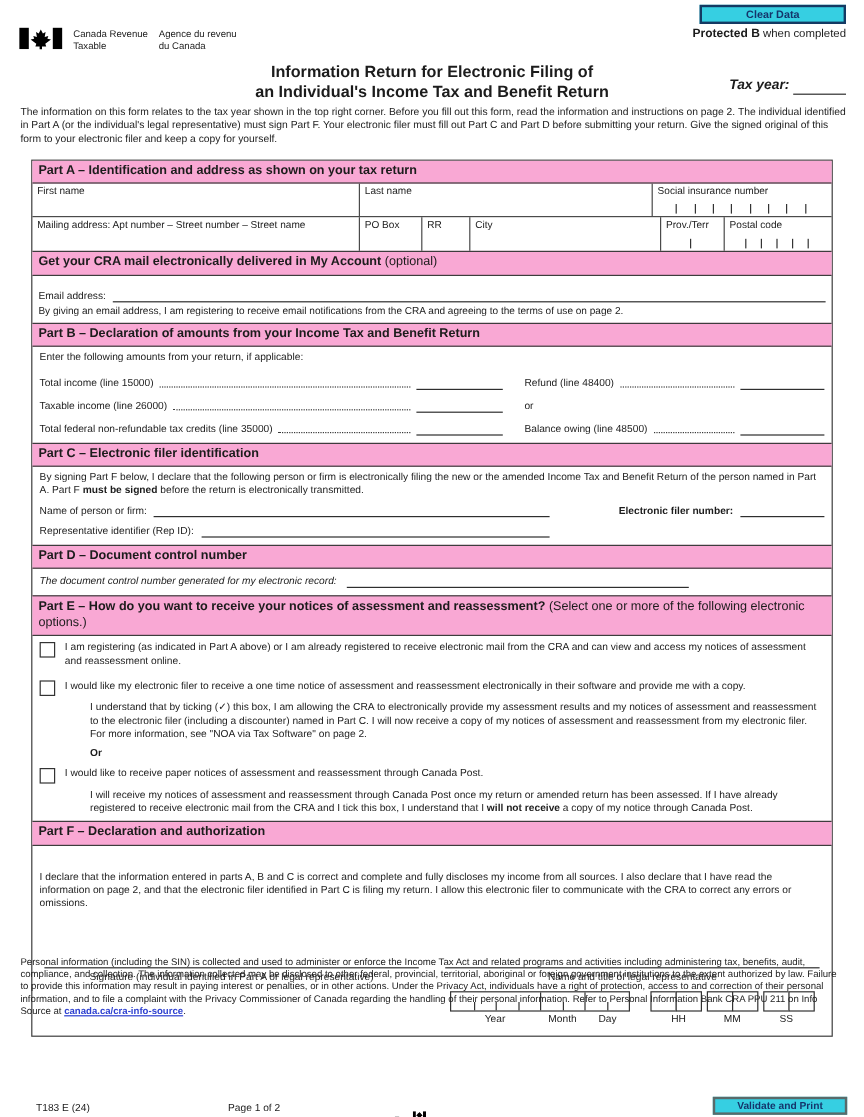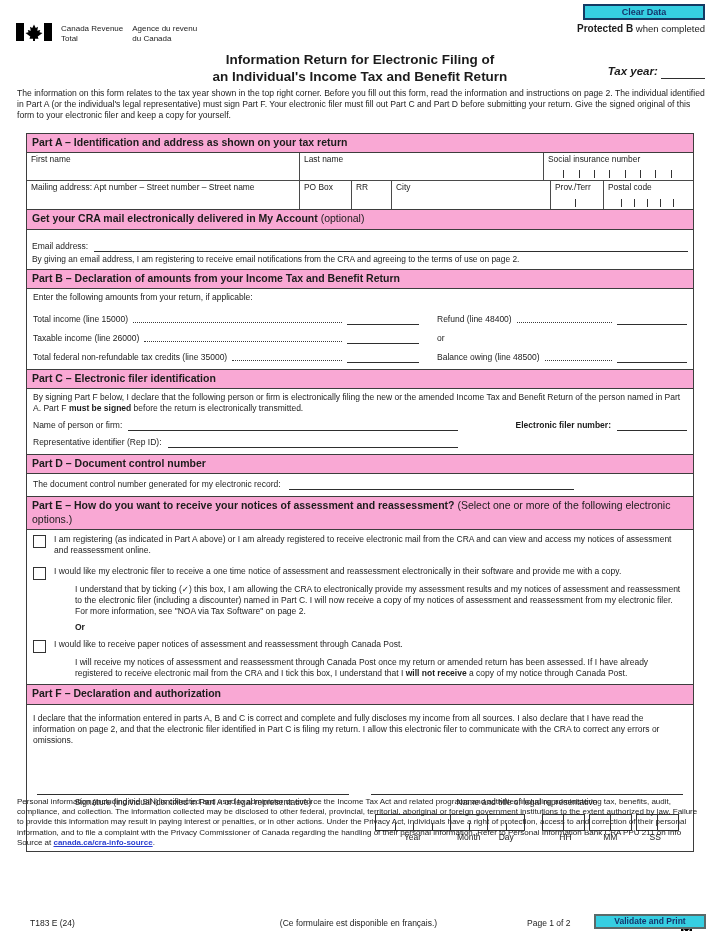--- a/index.html
+++ b/index.html
@@ -54,21 +54,21 @@
 
   .pc-body, .pd-body { padding:3px 6px 6px; }
   .fieldline { display:flex; align-items:flex-end; margin-top:6px; }
 
   .pe-opt { display:flex; padding:4px 6px 2px; }
   .cb { width:13px; height:13px; border:1.2px solid #333; flex:none; margin-top:1px; background:#fff; cursor:pointer; }
   .pe-opt .txt { margin-left:8px; }
   .pe-indent { padding:2px 6px 2px 48px; }
   .or-line { font-weight:bold; padding:3px 6px 2px 48px; }
 
-  .pf-body { padding:8px 6px 8px; }
+  .pf-body { padding:20px 6px 8px; }
   .sig-area { display:flex; margin-top:48px; gap:22px; padding:0 4px; }
   .sig-col { flex:1; text-align:center; }
   .sig-line { border-top:1.4px solid #2e2e2e; margin-bottom:2px; }
   .dt-wrap { display:flex; justify-content:center; gap:18px; margin-top:7px; }
   .ymd { display:flex; border:1px solid #333; height:17px; width:150px; }
   .ymd .sec { position:relative; border-left:1px solid #333; }
   .ymd .sec:first-child { border-left:none; }
   .ymd .sec i { position:absolute; bottom:0; width:1px; height:7px; background:#333; }
   .hms { display:flex; height:17px; }
   .hms b { width:22px; border:1px solid #333; margin-left:-1px; background:#fff; }
@@ -99,21 +99,21 @@
 <div class="logo-row">
   <span>
     <svg width="36" height="18" viewBox="0 0 72 36">
         <rect x="0" y="0" width="16" height="36" fill="#000"></rect>
         <rect x="56" y="0" width="16" height="36" fill="#000"></rect>
         <path fill="#000" d="M36 3l3.5 7 4.5-2.5-1.5 8 6-1.5-1.5 4.5 6 1.5-9.5 7 1.5 4.5h-7v6h-4v-6h-7l1.5-4.5-9.5-7 6-1.5-1.5-4.5 6 1.5-1.5-8 4.5 2.5z"></path>
       </svg>
   </span>
   <div class="agency-col">
     <div>Canada Revenue</div>
-      <div>Total</div>
+      <div>Taxable</div>
   </div>
   <div class="agency-col">
     <div>Agence du revenu</div>
       <div>du Canada</div>
   </div>
 </div>
 
 <div class="title-wrap">
   <div class="t">Information Return for Electronic Filing of</div>
   <div class="t">an Individual's Income Tax and Benefit Return</div>
@@ -228,21 +228,21 @@
       <span class="blank" style="width:70px; margin-left:6px;"></span>
     </div>
     <div class="fieldline">
       <span>Representative identifier (Rep ID):</span>
       <span class="blank" style="width:290px; margin-left:6px;"></span>
     </div>
   </div>
 
   <div class="band">Part D – Document control number</div>
   <div class="pd-body">
-    <div class="fieldline" style="margin-top:2px;">
+    <div class="fieldline" style="margin-top:2px;font-style:italic;">
       <span>The document control number generated for my electronic record:</span>
       <span class="blank" style="width:285px; margin-left:8px;"></span>
     </div>
   </div>
 
   <div class="band" style="line-height:1.3;">
     <span>Part E – How do you want to receive your notices of assessment and reassessment?</span><span class="norm"> (Select one or more of the following electronic options.)</span>
   </div>
   <div class="pe-opt">
     <span class="cb"></span>
@@ -312,21 +312,20 @@
     </div>
   </div>
 </div>
 
 <div class="privacy">
   <span>Personal information (including the SIN) is collected and used to administer or enforce the Income Tax Act and related programs and activities including administering tax, benefits, audit, compliance, and collection. The information collected may be disclosed to other federal, provincial, territorial, aboriginal or foreign government institutions to the extent authorized by law. Failure to provide this information may result in paying interest or penalties, or in other actions. Under the Privacy Act, individuals have a right of protection, access to and correction of their personal information, and to file a complaint with the Privacy Commissioner of Canada regarding the handling of their personal information. Refer to Personal Information Bank CRA PPU 211 on Info Source at </span><a>canada.ca/cra-info-source</a><span>.</span>
 </div>
 
 <div class="footer-row">
   <span class="f-code">T183 E (24)</span>
-  <span class="f-fr">(Ce formulaire est disponible en français.)</span>
   <span class="f-page">Page 1 of 2</span>
   <span class="wordmark">
     <span>Canada</span>
     <svg width="11" height="6" viewBox="0 0 22 12">
         <rect x="0" y="0" width="5" height="12" fill="#000"></rect>
         <rect x="17" y="0" width="5" height="12" fill="#000"></rect>
         <path fill="#000" d="M11 1l1.2 2.4 1.6-.9-.5 2.7 2-.5-.5 1.5 2 .5-3.2 2.3.5 1.5h-2.3v1.5h-1.6V10.5H7.9l.5-1.5L5.2 6.7l2-.5-.5-1.5 2 .5-.5-2.7 1.6.9z"></path>
       </svg>
   </span>
 </div>

